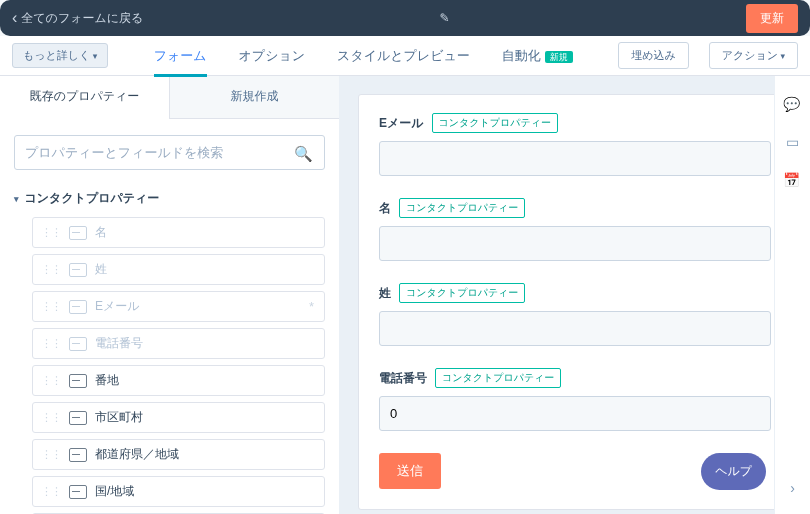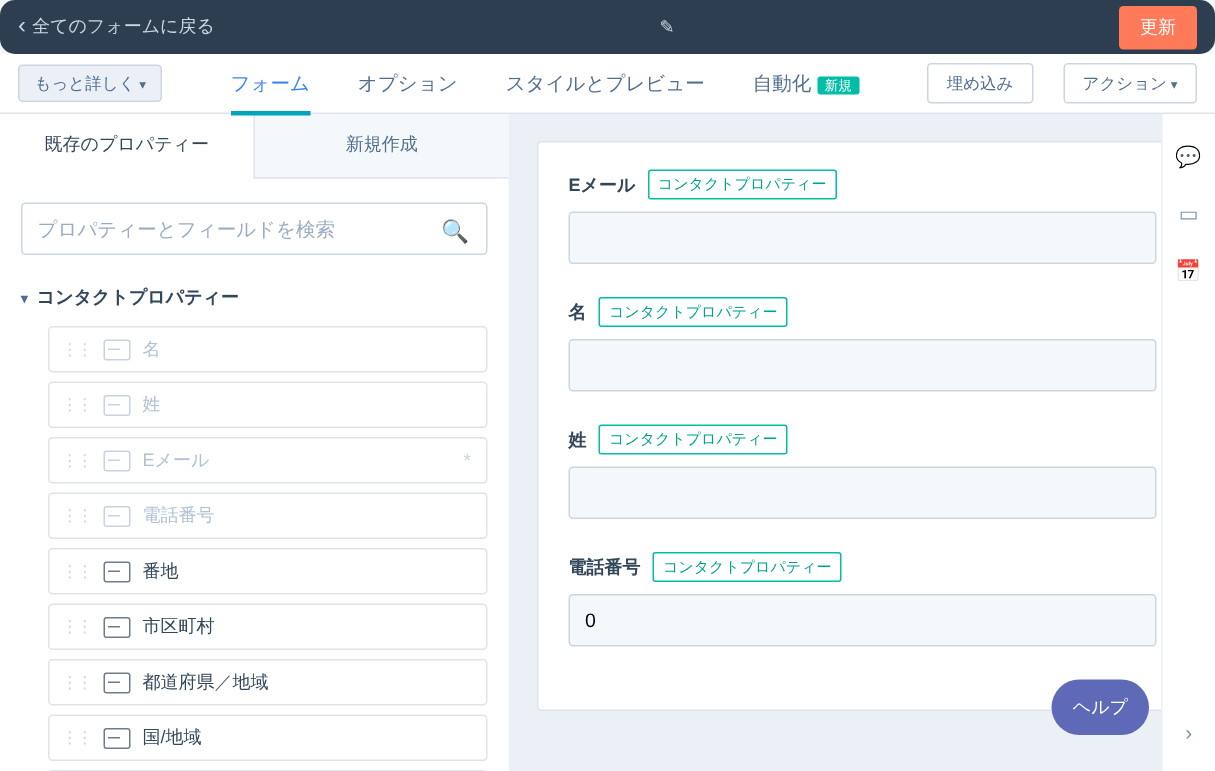--- a/index.html
+++ b/index.html
@@ -169,20 +169,21 @@
           </div>
         <input class="form-input" value="" style="">
       </div>
       <div class="form-row">
         <div class="form-label-row">
             <span class="form-label">電話番号</span>
             <span class="prop-tag">コンタクトプロパティー</span>
           </div>
         <input class="form-input" value="0" style="">
       </div>
+      <button class="submit-btn">送信</button>
     </div>
 
   </div>
 </div>
 
 <div class="rail">
   <span class="rail-icon">💬</span>
   <span class="rail-icon">▭</span>
   <span class="rail-icon">📅</span>
   <span class="rail-icon expand-icon">›</span>

